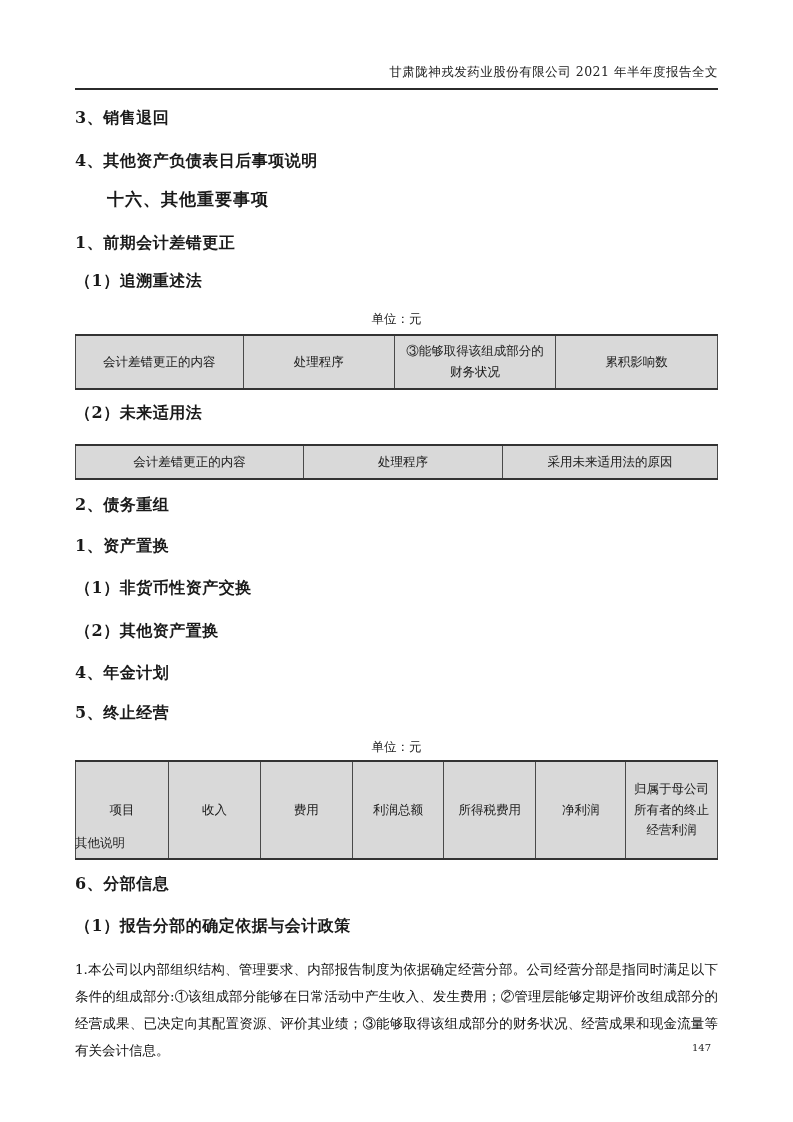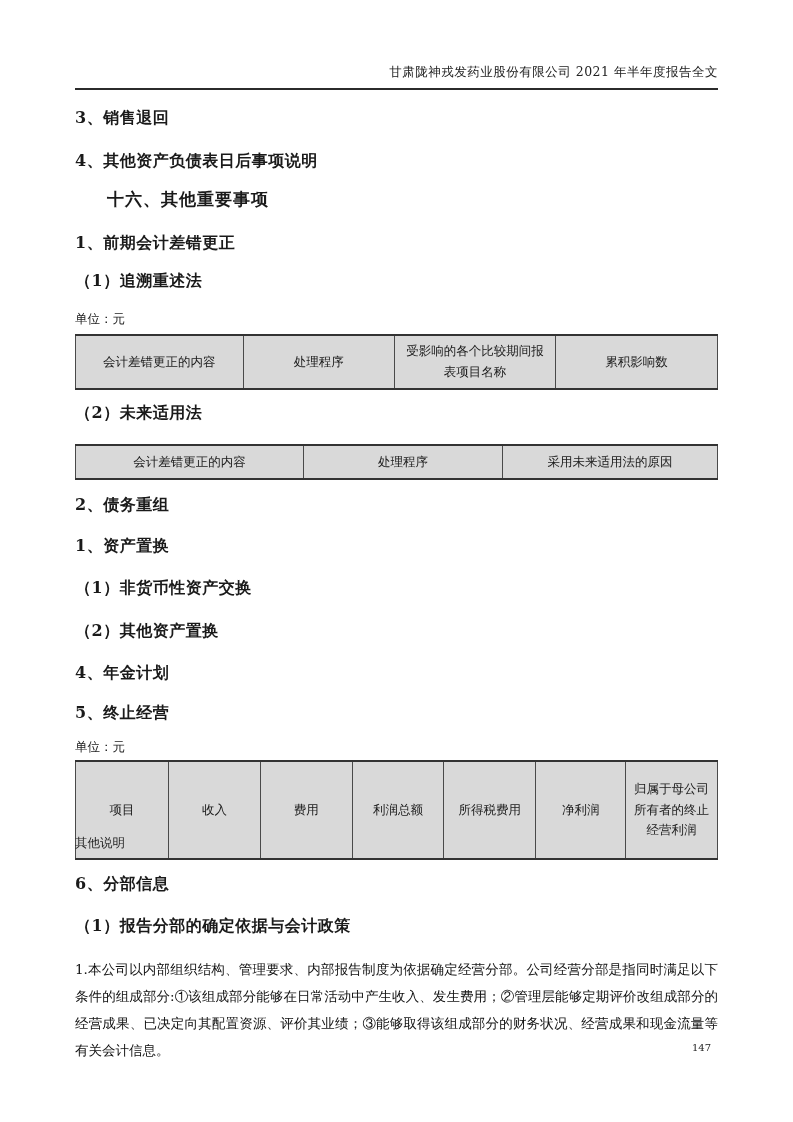--- a/index.html
+++ b/index.html
@@ -32,21 +32,21 @@
   }
   .h-big {
     font-size:17px;
     font-weight:bold;
     line-height:22px;
     letter-spacing:1px;
     margin-left:32px;
   }
 
   .unit-label {
-    text-align:left;
+    text-align:center;
     font-size:12.5px;
     color:#222;
   }
 
   table.blank-table {
     width:100%;
     border-collapse:collapse;
     table-layout:fixed;
     border-top:2px solid #333;
     border-bottom:2px solid #333;
@@ -104,21 +104,21 @@
         <colgroup>
           <col style="width:26.1%">
             <col style="width:23.6%">
             <col style="width:25.1%">
             <col style="width:25.2%">
         </colgroup>
         <tbody>
             <tr>
           <td>会计差错更正的内容</td>
           <td>处理程序</td>
-          <td>受影响的各个比较期间报表项目名称</td>
+          <td>③能够取得该组成部分的财务状况</td>
           <td>累积影响数</td>
         </tr>
       </tbody>
         </table>
     </div>
 
     <div class="abs h-num" style="top:392px">（2）未来适用法</div>
 
     <div class="abs" style="top:432px">
       <table class="blank-table t2">

